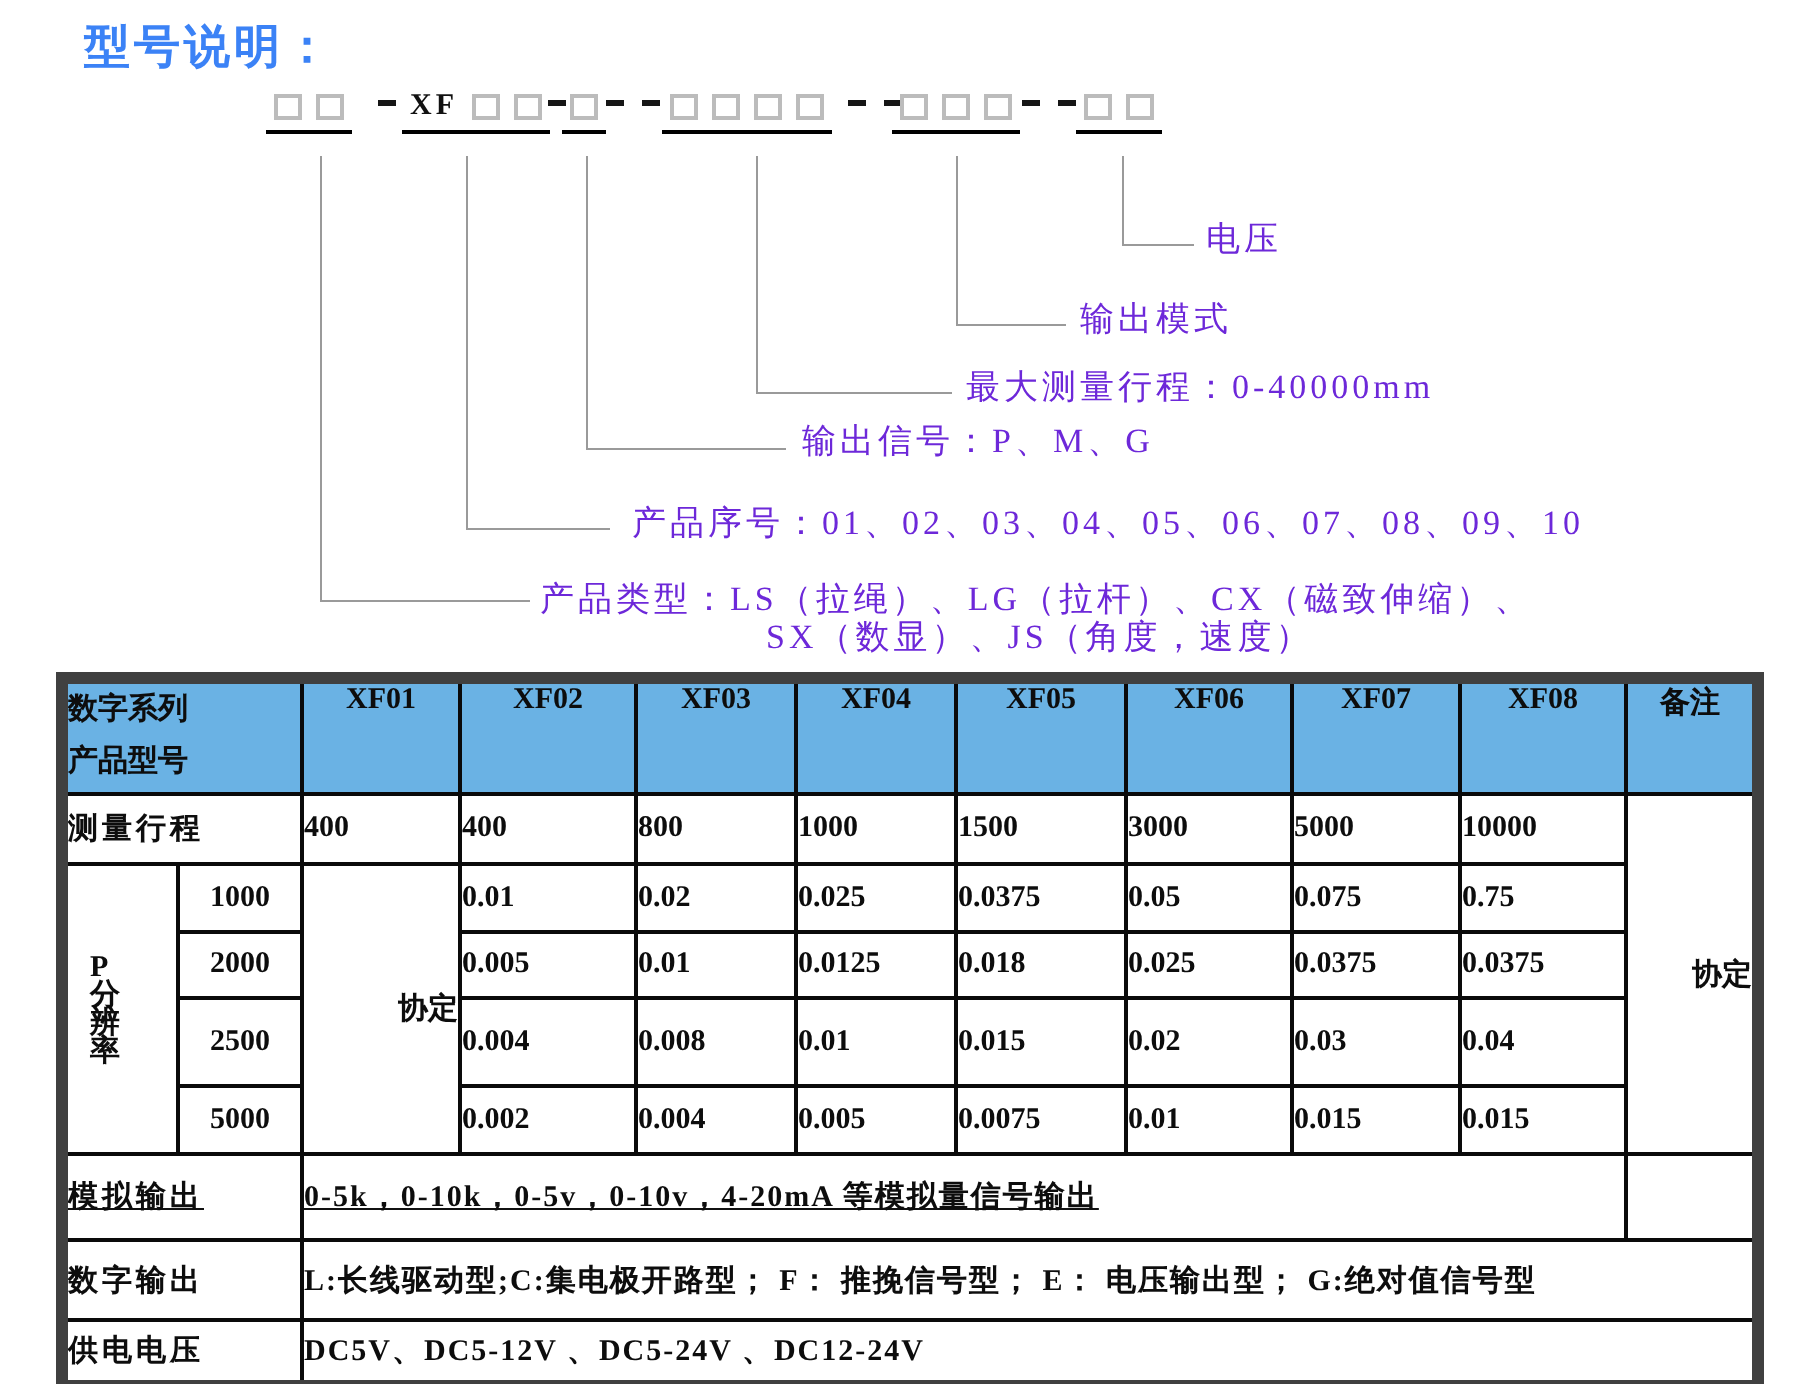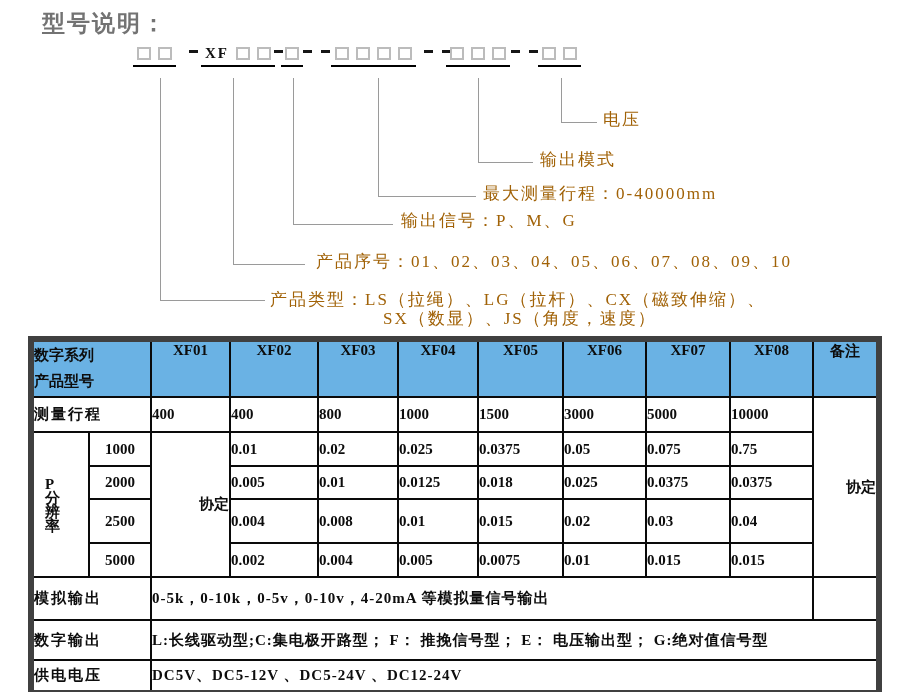--- a/index.html
+++ b/index.html
@@ -3,34 +3,34 @@
 <meta charset="utf-8">
 <style>
   html,body{margin:0;padding:0;background:#ffffff;}
   .page{
     position:relative;width:909px;height:692px;background:#ffffff;overflow:hidden;
     font-family:"Liberation Serif","DejaVu Serif",serif;color:#111;
   }
   .title{
     position:absolute;left:42px;top:8px;margin:0;
     font-family:"Liberation Sans","DejaVu Sans",sans-serif;
-    font-size:23px;font-weight:bold;color:#737373;letter-spacing:2px;
+    font-size:23px;font-weight:bold;color:#3b82f6;letter-spacing:2px;
   }
   
   .mgroup{
     position:absolute;top:45px;display:flex;align-items:center;gap:7px;
     padding:0 4px 4px 4px;border-bottom:2px solid #000;height:16px;
   }
   .mbox{width:14px;height:13px;border:2px solid #bcbcbc;background:#fff;box-sizing:border-box;display:inline-block;}
   .mprefix{font-size:15px;font-weight:bold;letter-spacing:2px;line-height:14px;}
   .dash{position:absolute;top:50px;width:9px;height:3px;background:#161616;}
   
   .vline{position:absolute;width:1px;background:#9a9a9a;}
   .hline{position:absolute;height:1px;background:#9a9a9a;}
-  .anno{position:absolute;font-size:17px;letter-spacing:2px;color:#a16207;white-space:nowrap;}
+  .anno{position:absolute;font-size:17px;letter-spacing:2px;color:#6d28d9;white-space:nowrap;}
   
   table.spec{
     position:absolute;left:28px;top:336px;border-collapse:collapse;table-layout:fixed;
     width:848px;border:6px solid #404040;
   }
   table.spec td, table.spec th{
     border:2px solid #0a0a0a;font-size:15px;font-weight:bold;
     color:#0d0d0d;overflow:hidden;white-space:nowrap;padding:0;
   }
   .hdr{background:#6ab2e4;}
@@ -195,21 +195,21 @@
     <tr style="height:34px;">
       <td class="sub">5000</td>
       <td class="resval">0.002</td>
       <td class="resval">0.004</td>
       <td class="resval">0.005</td>
       <td class="resval">0.0075</td>
       <td class="resval">0.01</td>
       <td class="resval">0.015</td>
       <td class="resval">0.015</td>
     </tr>
-    <tr style="height:43px;">
+    <tr style="height:43px;text-decoration:underline;">
       <td class="rowlabel" colspan="2">模拟输出</td>
       <td class="longcell" colspan="8">0-5k，0-10k，0-5v，0-10v，4-20mA 等模拟量信号输出</td>
       <td></td>
     </tr>
     <tr style="height:40px;">
       <td class="rowlabel" colspan="2">数字输出</td>
       <td class="longcell" colspan="9">L:长线驱动型;C:集电极开路型； F： 推挽信号型； E： 电压输出型； G:绝对值信号型</td>
     </tr>
     <tr style="height:33px;">
       <td class="rowlabel" colspan="2">供电电压</td>

